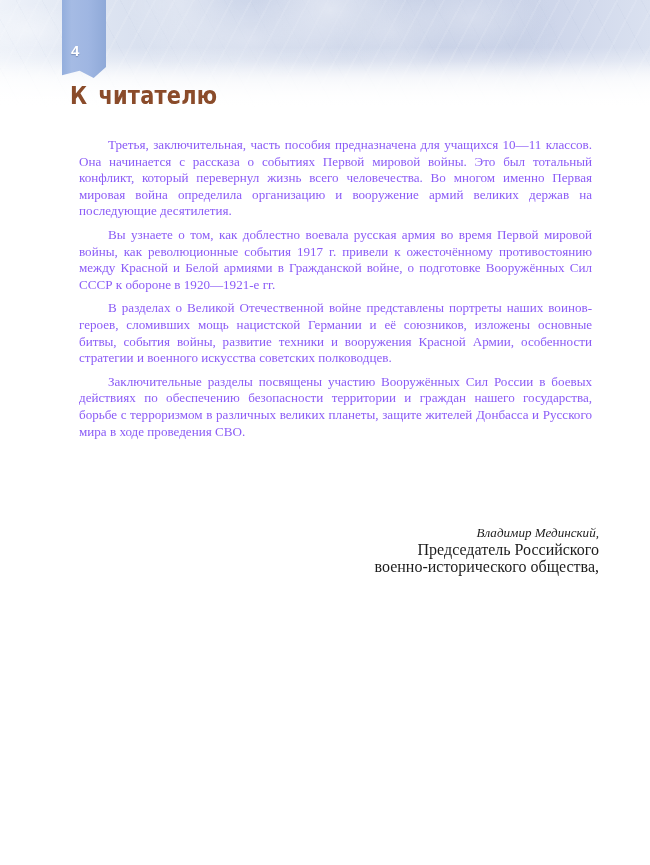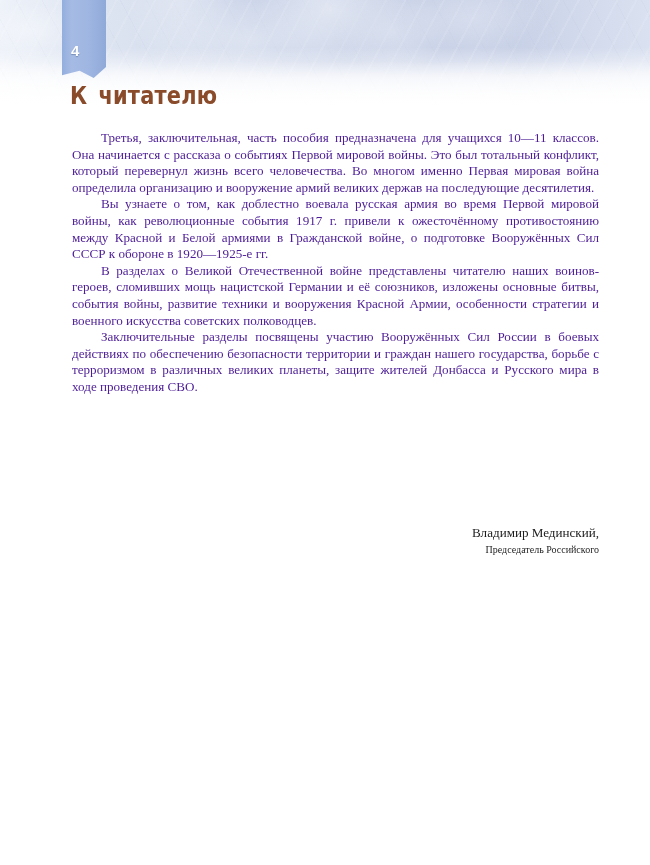--- a/index.html
+++ b/index.html
@@ -132,44 +132,45 @@
   }
 
   
   .text-column {
     position: absolute;
     left: 72px;
     top: 130px;
     width: 527px;
   }
   .body-paragraph {
-    margin: 0;
+    margin: 7px;
     font-size: 13.1px;
     line-height: 16.6px;
-    color: #4c1d95;
+    color: #8b5cf6;
     text-align: justify;
     text-indent: 29px;
     hyphens: manual;
   }
 
   
   .signature-block {
     position: absolute;
     left: 72px;
     top: 524px;
     width: 527px;
     text-align: right;
     color: #1c1c1c;
   }
   .signature-name {
     font-size: 13.1px;
     line-height: 17px;
+    font-style: italic;
   }
   .signature-line {
-    font-size: 10px;
+    font-size: 16px;
     line-height: 17px;
   }
 </style>
 </head>
 <body>
 
 <div class="page">
 
   <div class="header-band">
     <div class="header-gradient"></div>
@@ -178,23 +179,24 @@
   </div>
 
   <div class="page-tab">
     <span class="page-tab-number">4</span>
   </div>
 
   <h1 class="page-title">К читателю</h1>
 
   <div class="text-column">
     <p class="body-paragraph">Третья, заключительная, часть пособия предназначена для учащихся 10—11 классов. Она начинается с рассказа о событиях Первой мировой войны. Это был тотальный конфликт, который перевернул жизнь всего человечества. Во многом именно Первая мировая война определила организацию и вооружение армий великих держав на последующие десятилетия.</p>
-    <p class="body-paragraph">Вы узнаете о том, как доблестно воевала русская армия во время Первой мировой войны, как революционные события 1917 г. привели к ожесточённому противостоянию между Красной и Белой армиями в Гражданской войне, о подготовке Вооружённых Сил СССР к обороне в 1920—1925-е гг.</p>
-    <p class="body-paragraph">В разделах о Великой Отечественной войне представлены читателю наших воинов-героев, сломивших мощь нацистской Германии и её союзников, изложены основные битвы, события войны, развитие техники и вооружения Красной Армии, особенности стратегии и военного искусства советских полководцев.</p>
+    <p class="body-paragraph">Вы узнаете о том, как доблестно воевала русская армия во время Первой мировой войны, как революционные события 1917 г. привели к ожесточённому противостоянию между Красной и Белой армиями в Гражданской войне, о подготовке Вооружённых Сил СССР к обороне в 1920—1921-е гг.</p>
+    <p class="body-paragraph">В разделах о Великой Отечественной войне представлены портреты наших воинов-героев, сломивших мощь нацистской Германии и её союзников, изложены основные битвы, события войны, развитие техники и вооружения Красной Армии, особенности стратегии и военного искусства советских полководцев.</p>
     <p class="body-paragraph">Заключительные разделы посвящены участию Вооружённых Сил России в боевых действиях по обеспечению безопасности территории и граждан нашего государства, борьбе с терроризмом в различных великих планеты, защите жителей Донбасса и Русского мира в ходе проведения СВО.</p>
   </div>
 
   <div class="signature-block">
     <div class="signature-name">Владимир Мединский,</div>
     <div class="signature-line">Председатель Российского</div>
+    <div class="signature-line">военно-исторического общества,</div>
   </div>
 
 </div>
 
 </body></html>

